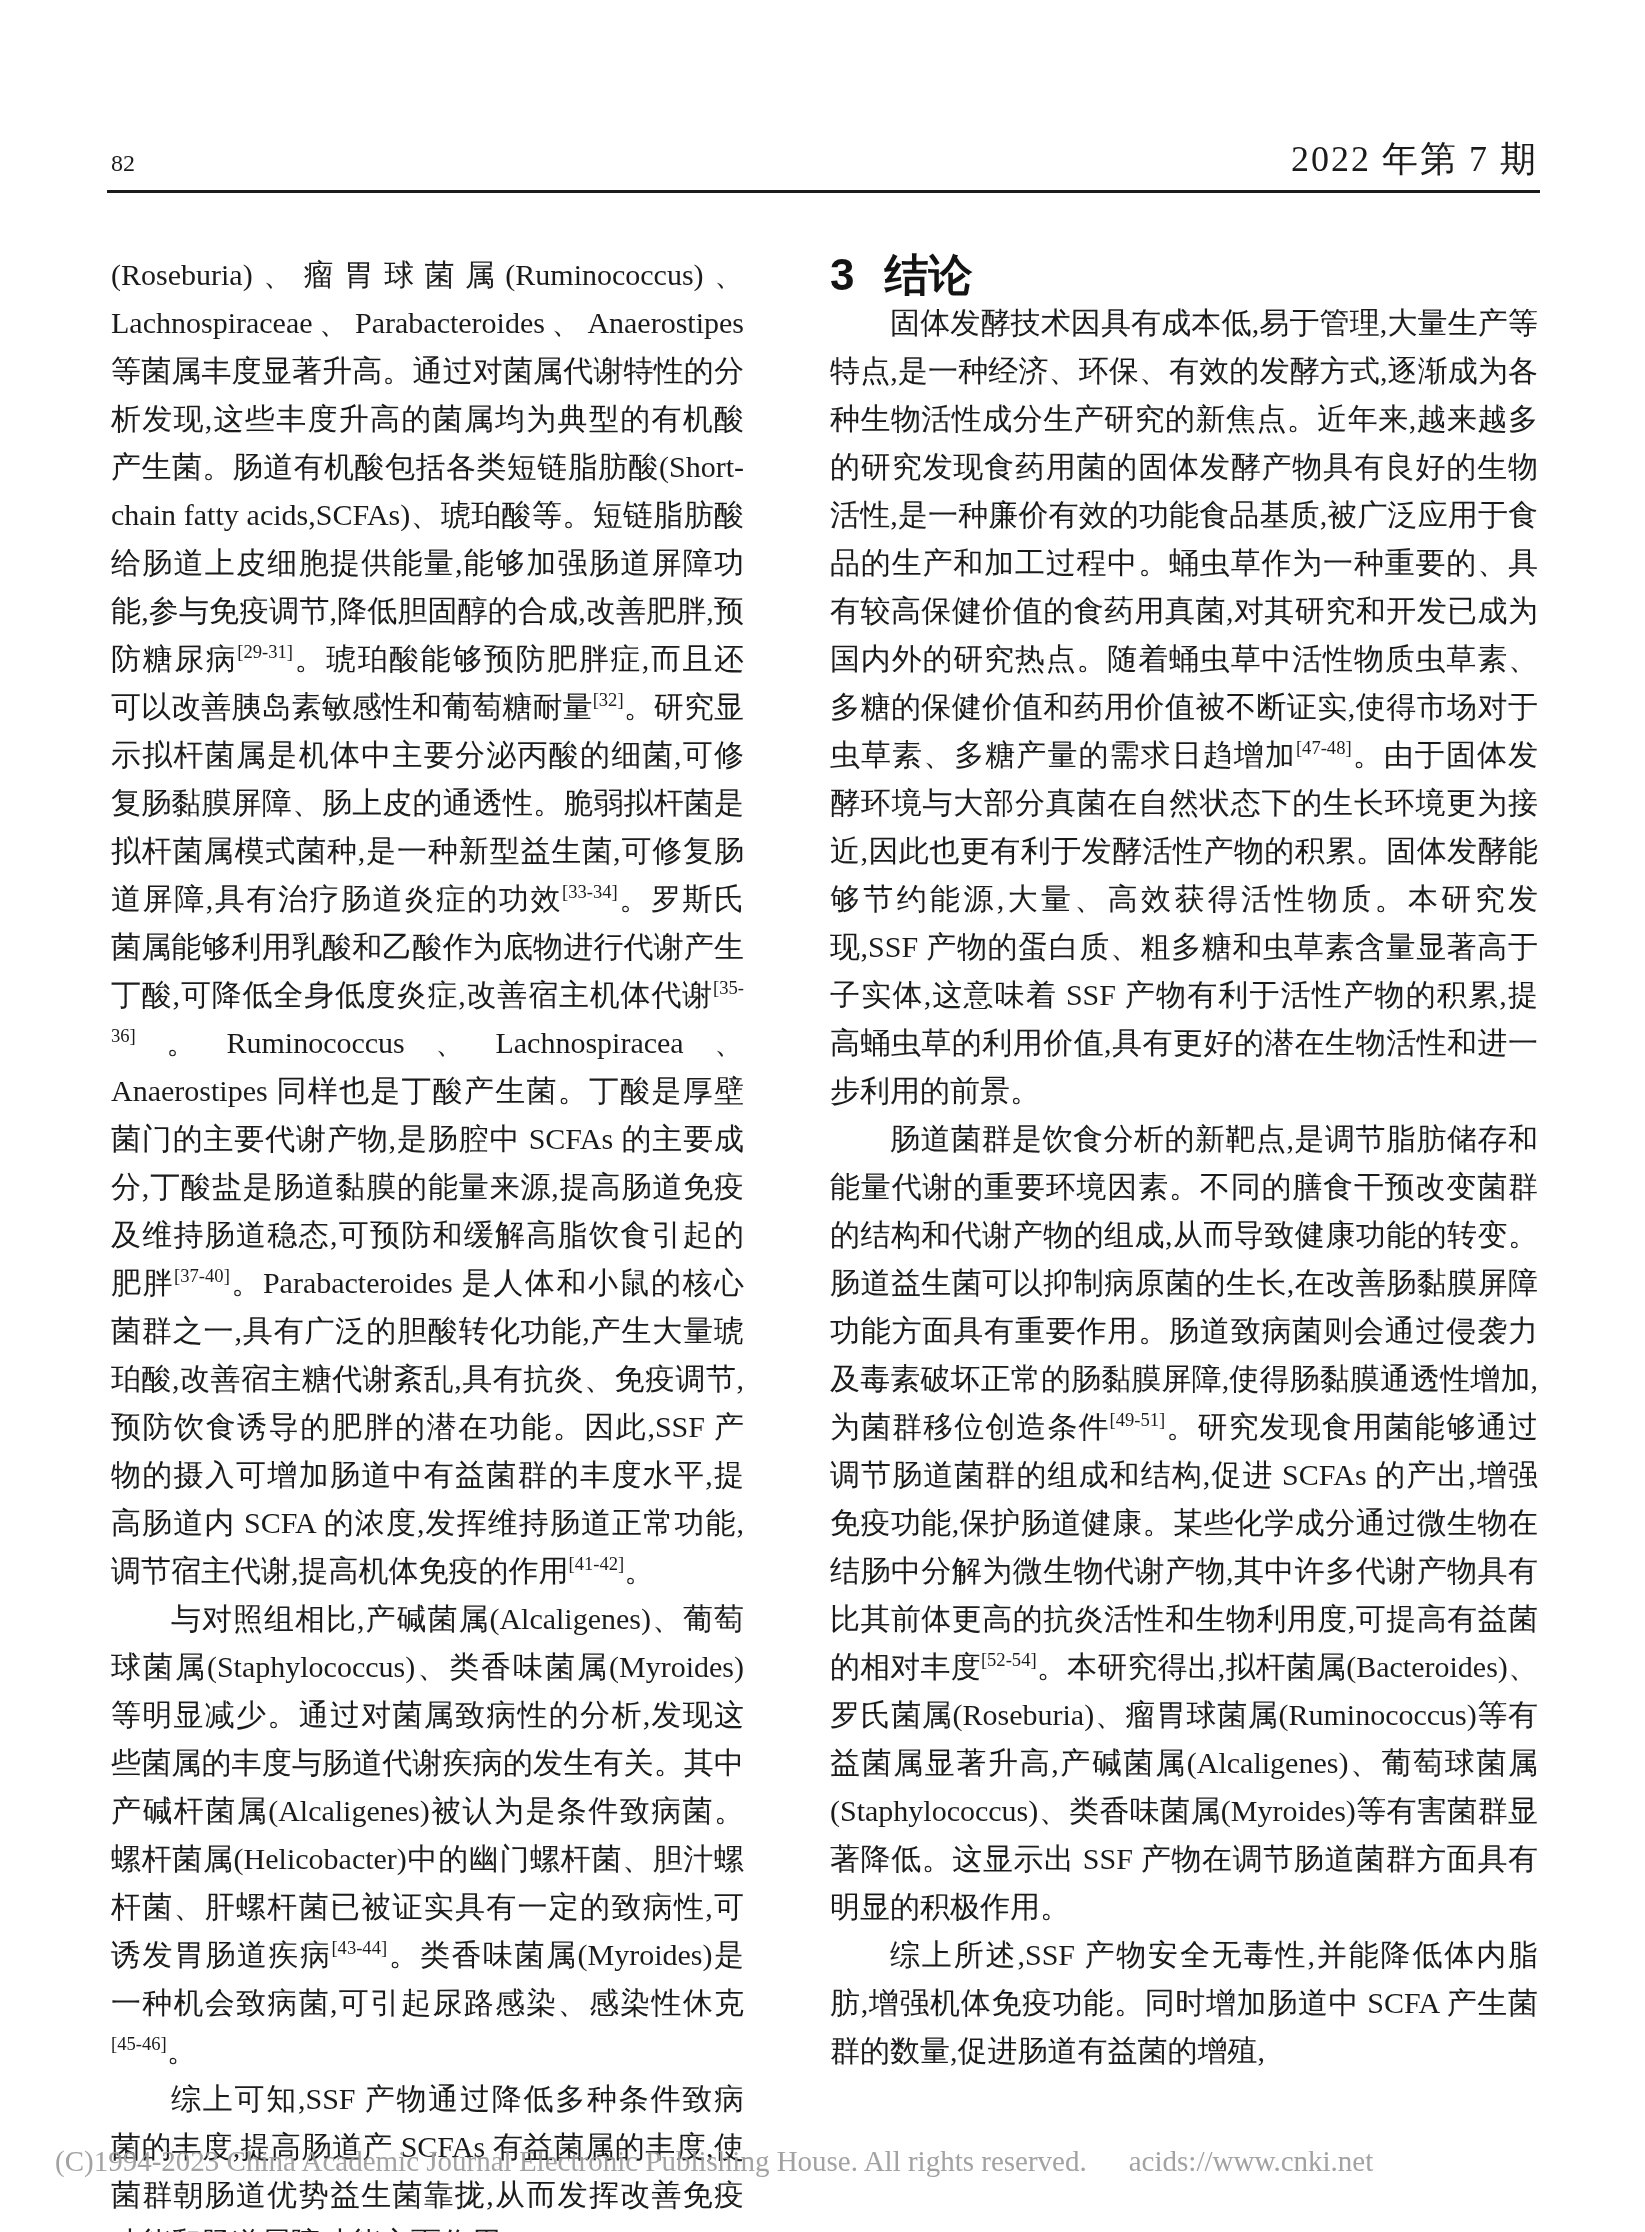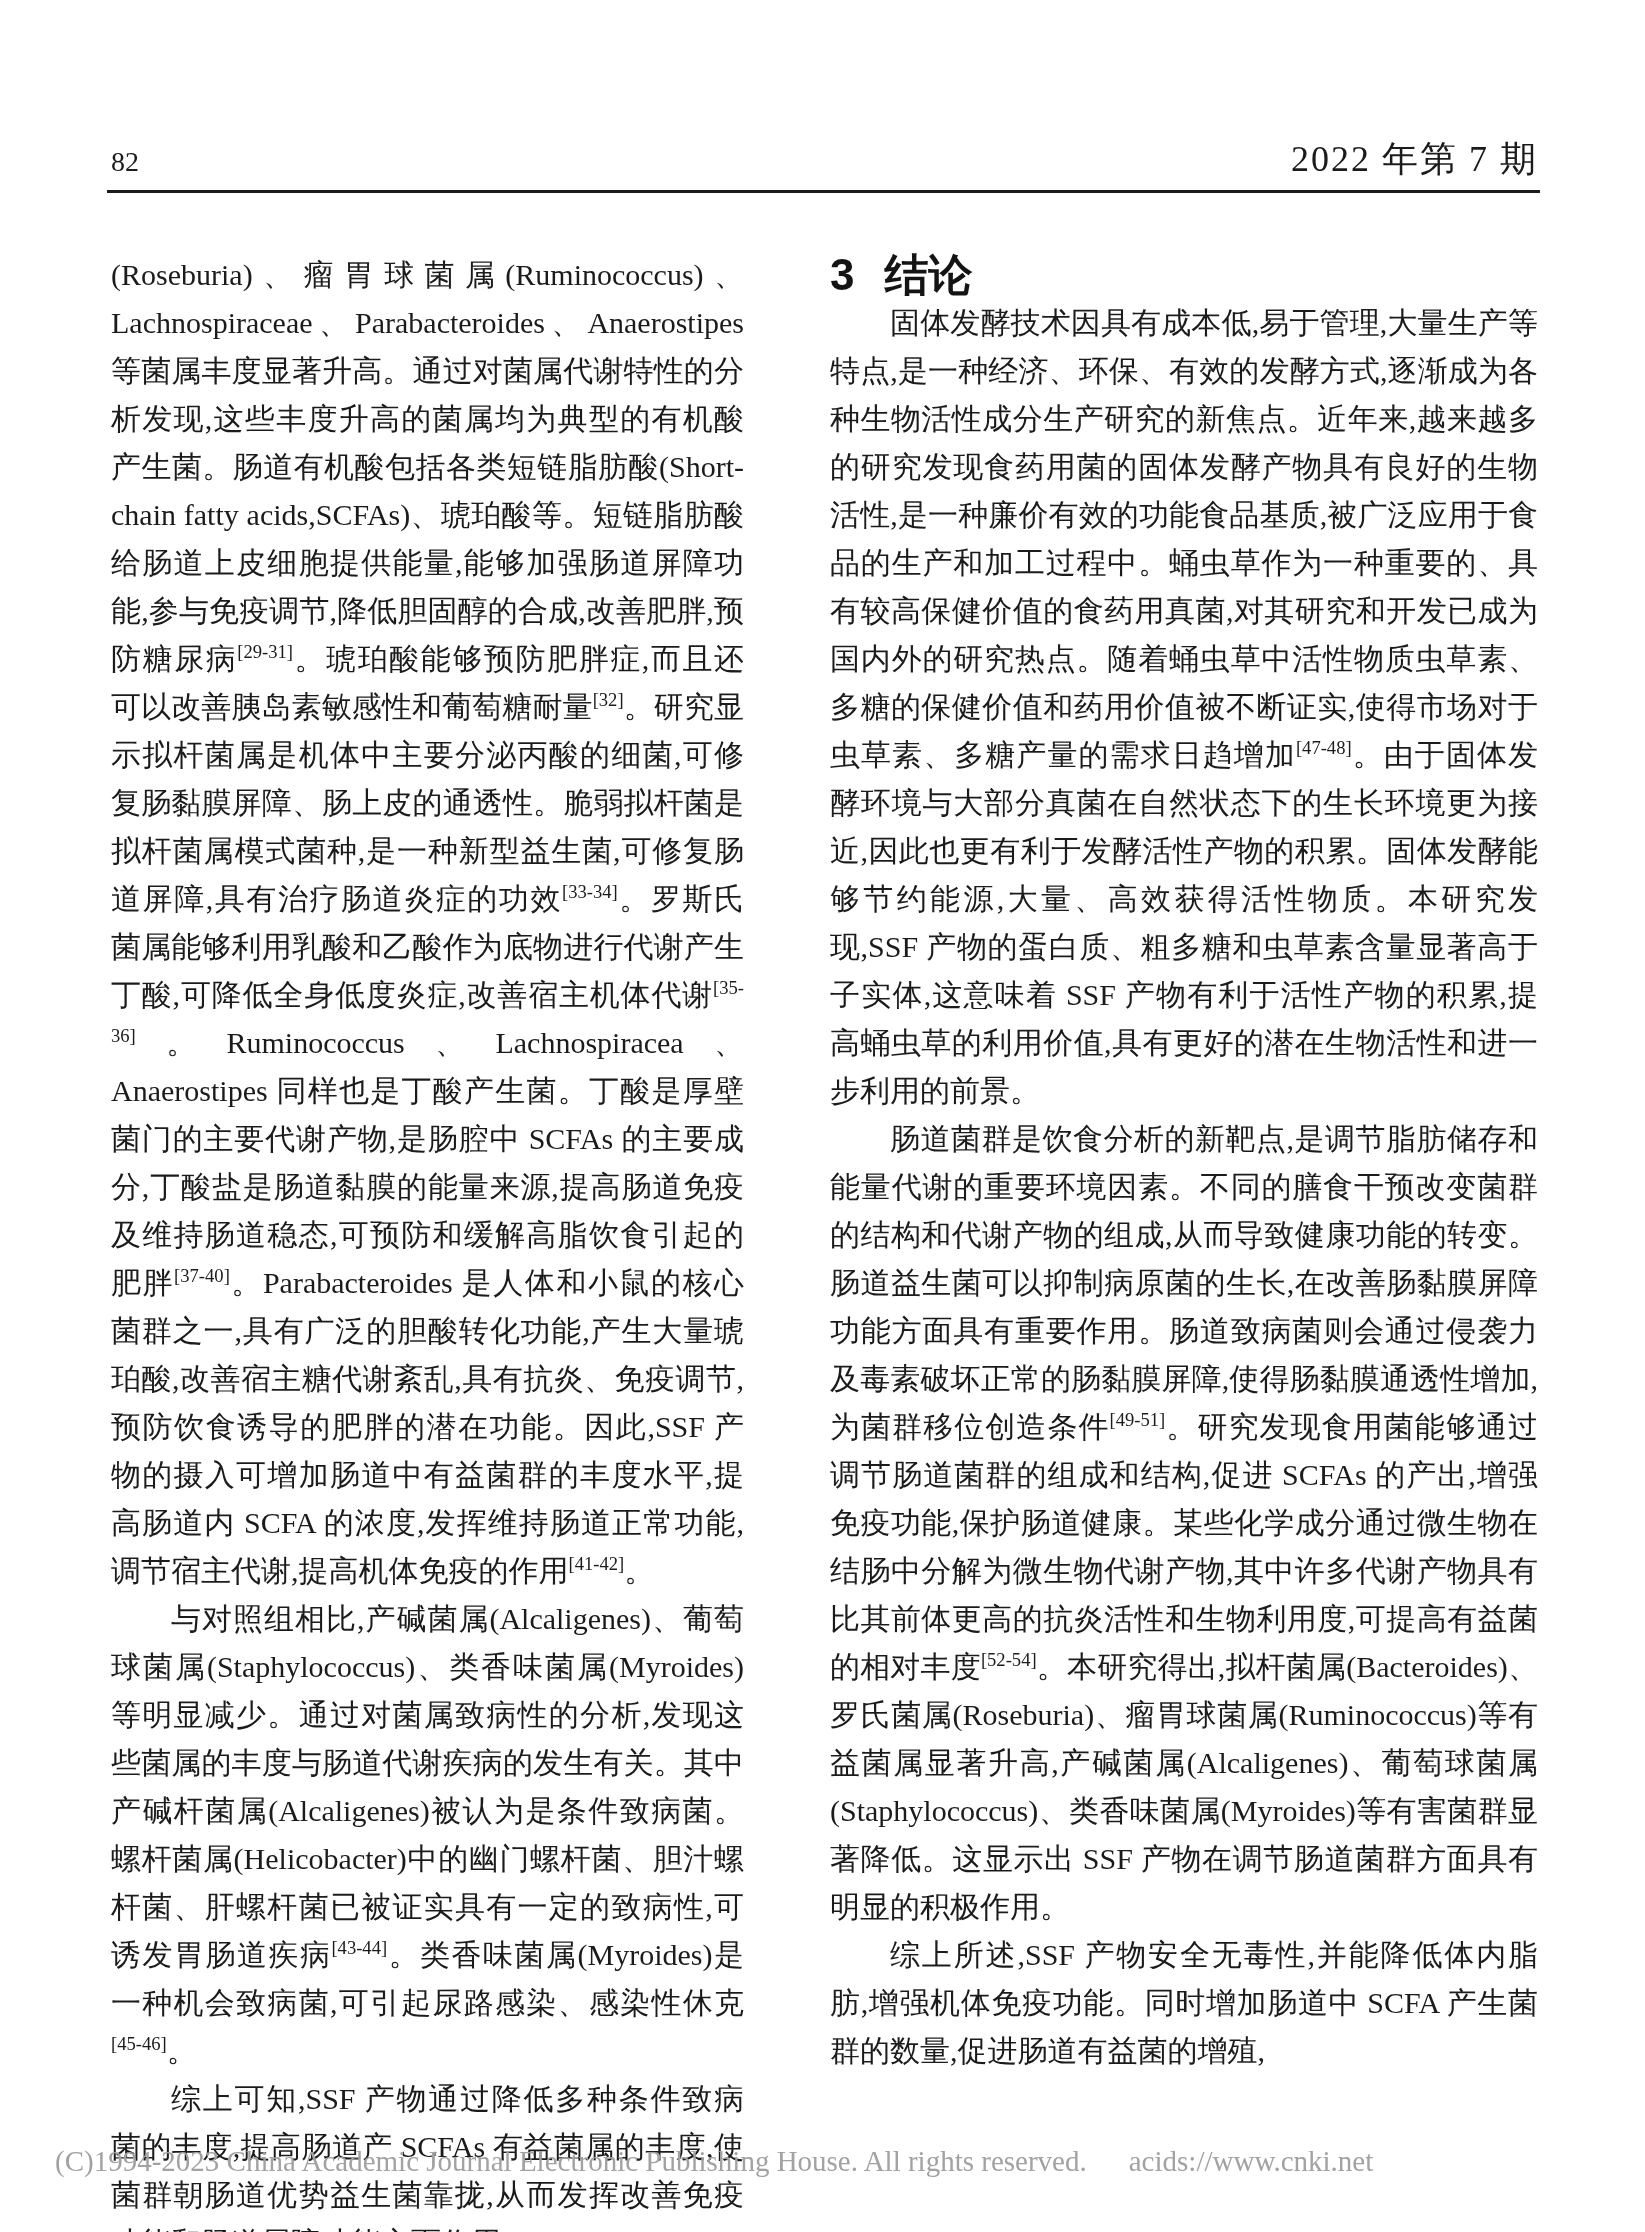--- a/index.html
+++ b/index.html
@@ -9,21 +9,21 @@
     font-family:"Liberation Serif","DejaVu Serif",serif;
     color:#1b1b1b;
   }
   .page { position:relative; width:1646px; height:2233px; overflow:hidden; background:#ffffff; }
 
   
   .header {
     position:absolute; top:135px; left:111px; width:1427px;
     display:flex; justify-content:space-between; align-items:baseline;
   }
-  .page-number { font-size:28px; }
+  .page-number { font-size:24px; }
   .journal-title { font-size:33px; letter-spacing:18px; }
   .issue-label { font-size:36px; letter-spacing:2px; }
   .header-rule {
     position:absolute; top:190px; left:107px; width:1433px;
     border-top:3px solid #1c1c1c; height:0;
   }
 
   
   .content {
     position:absolute; top:251px; left:111px;

